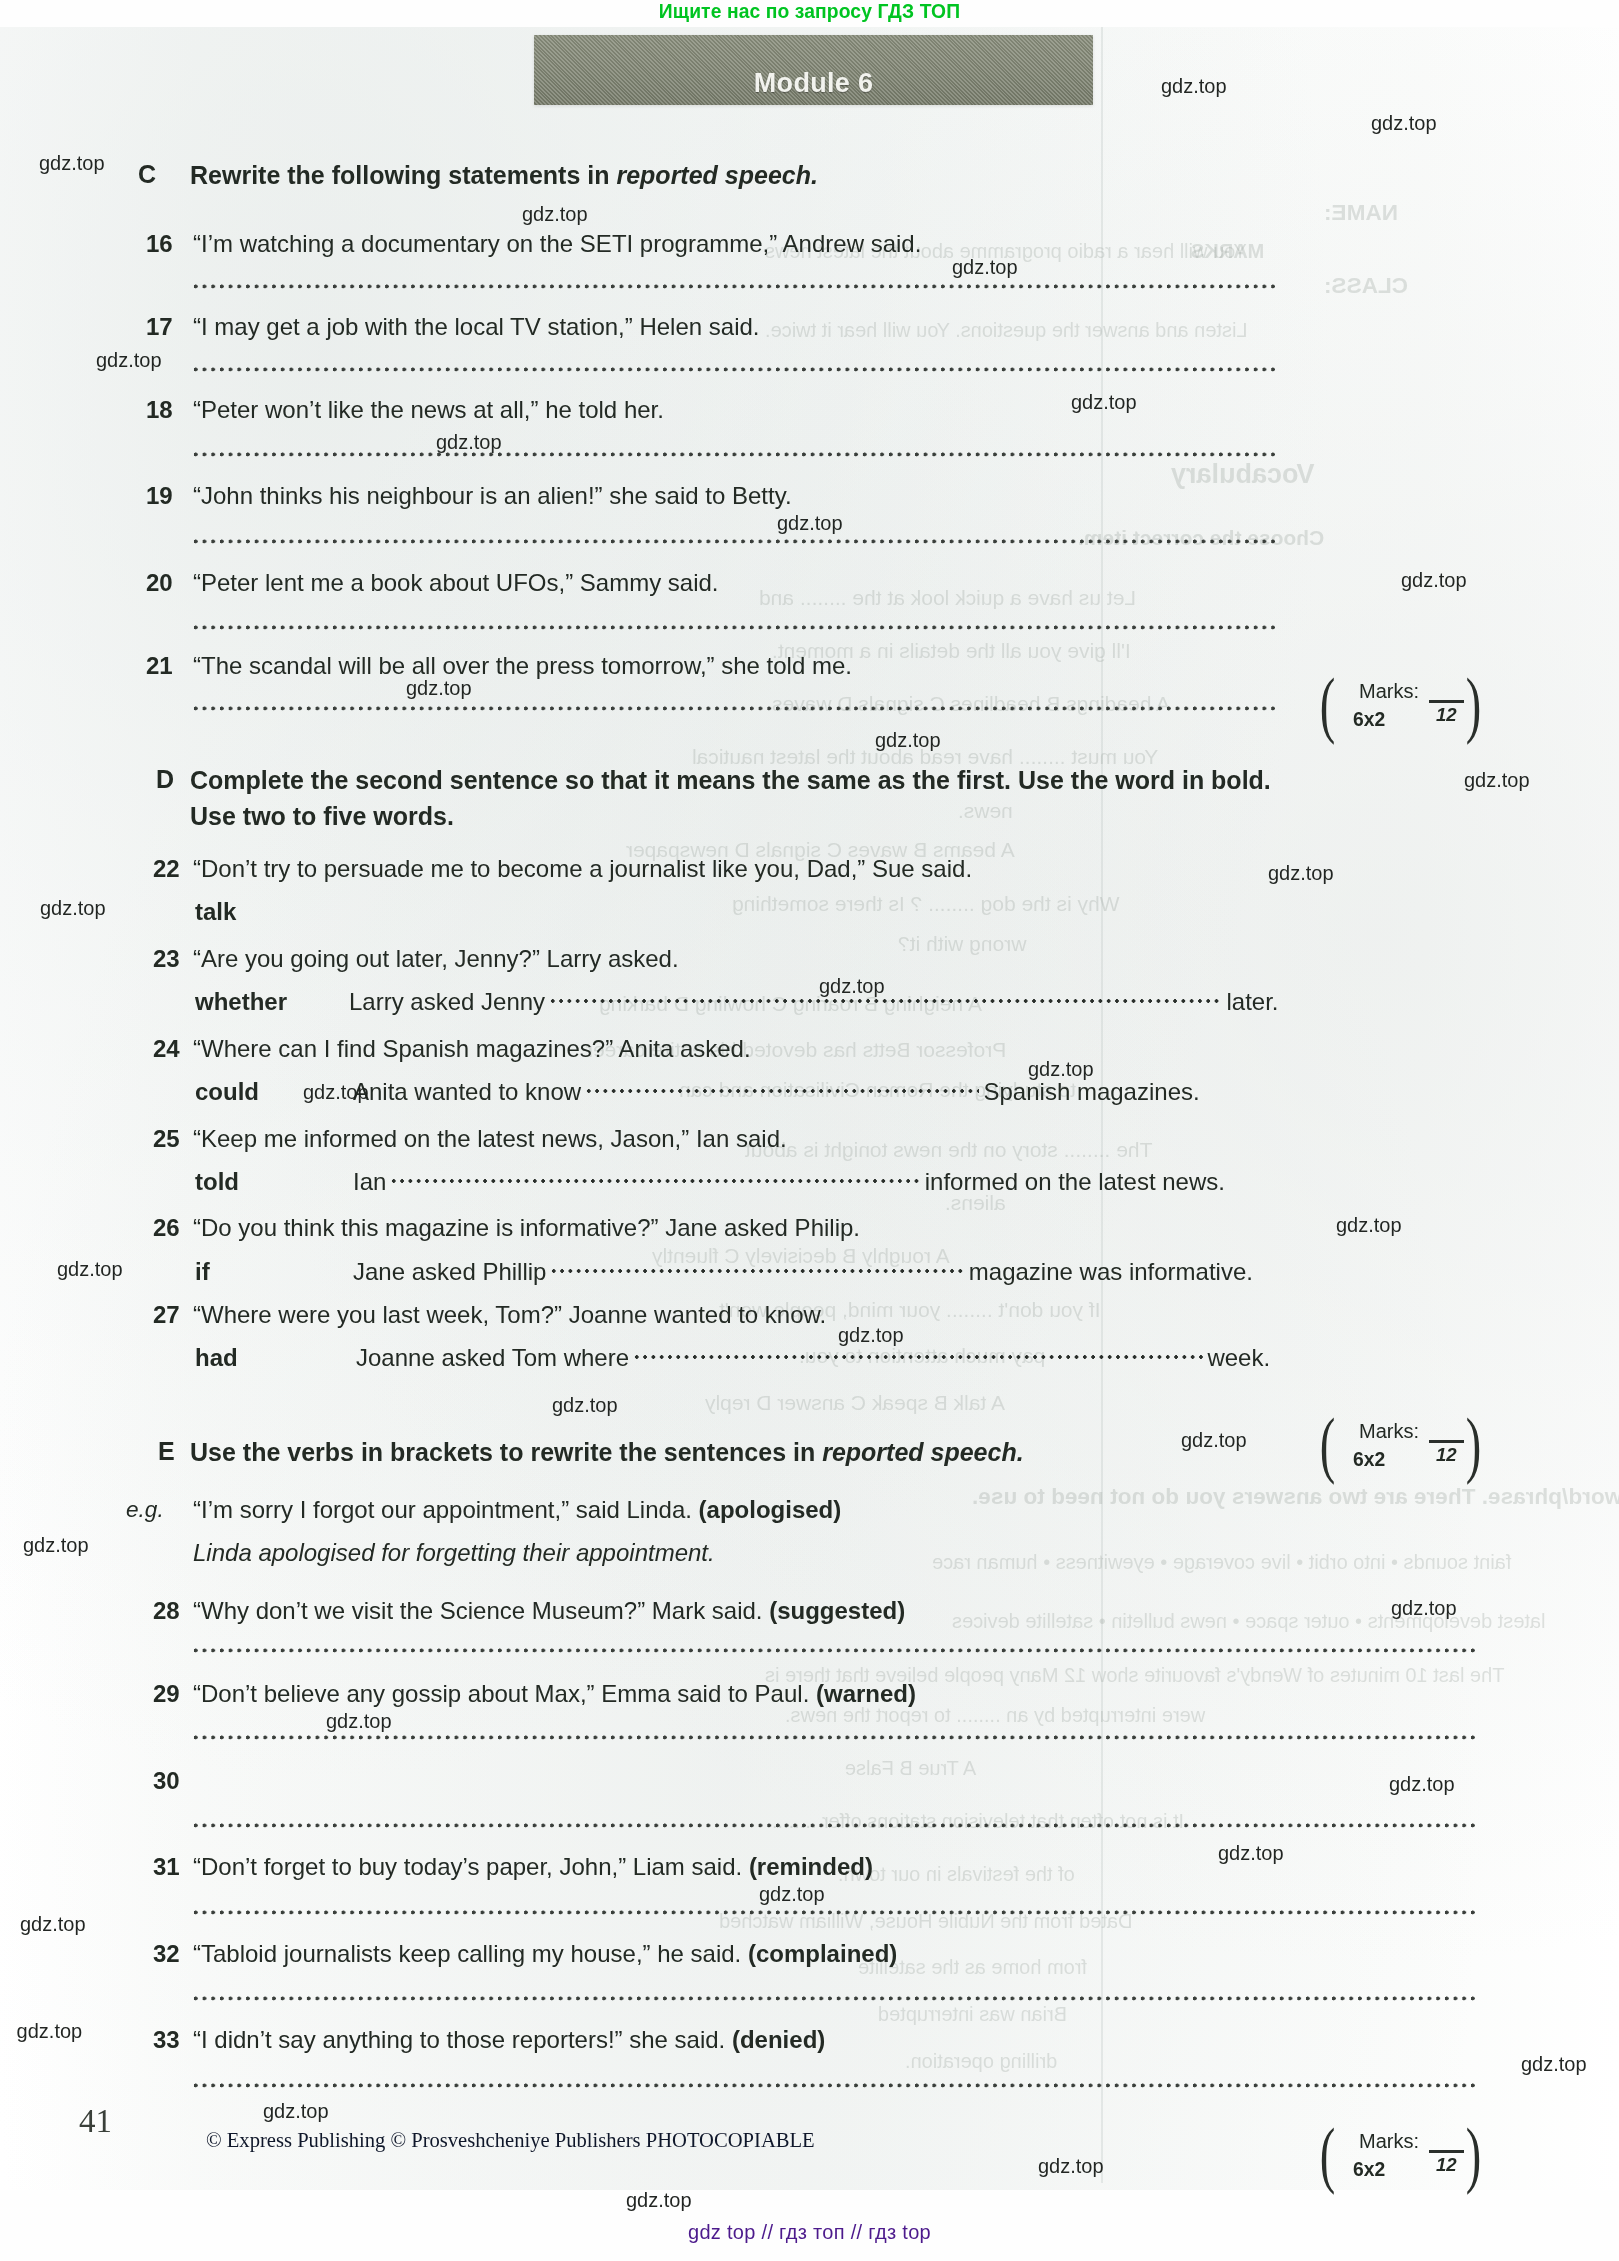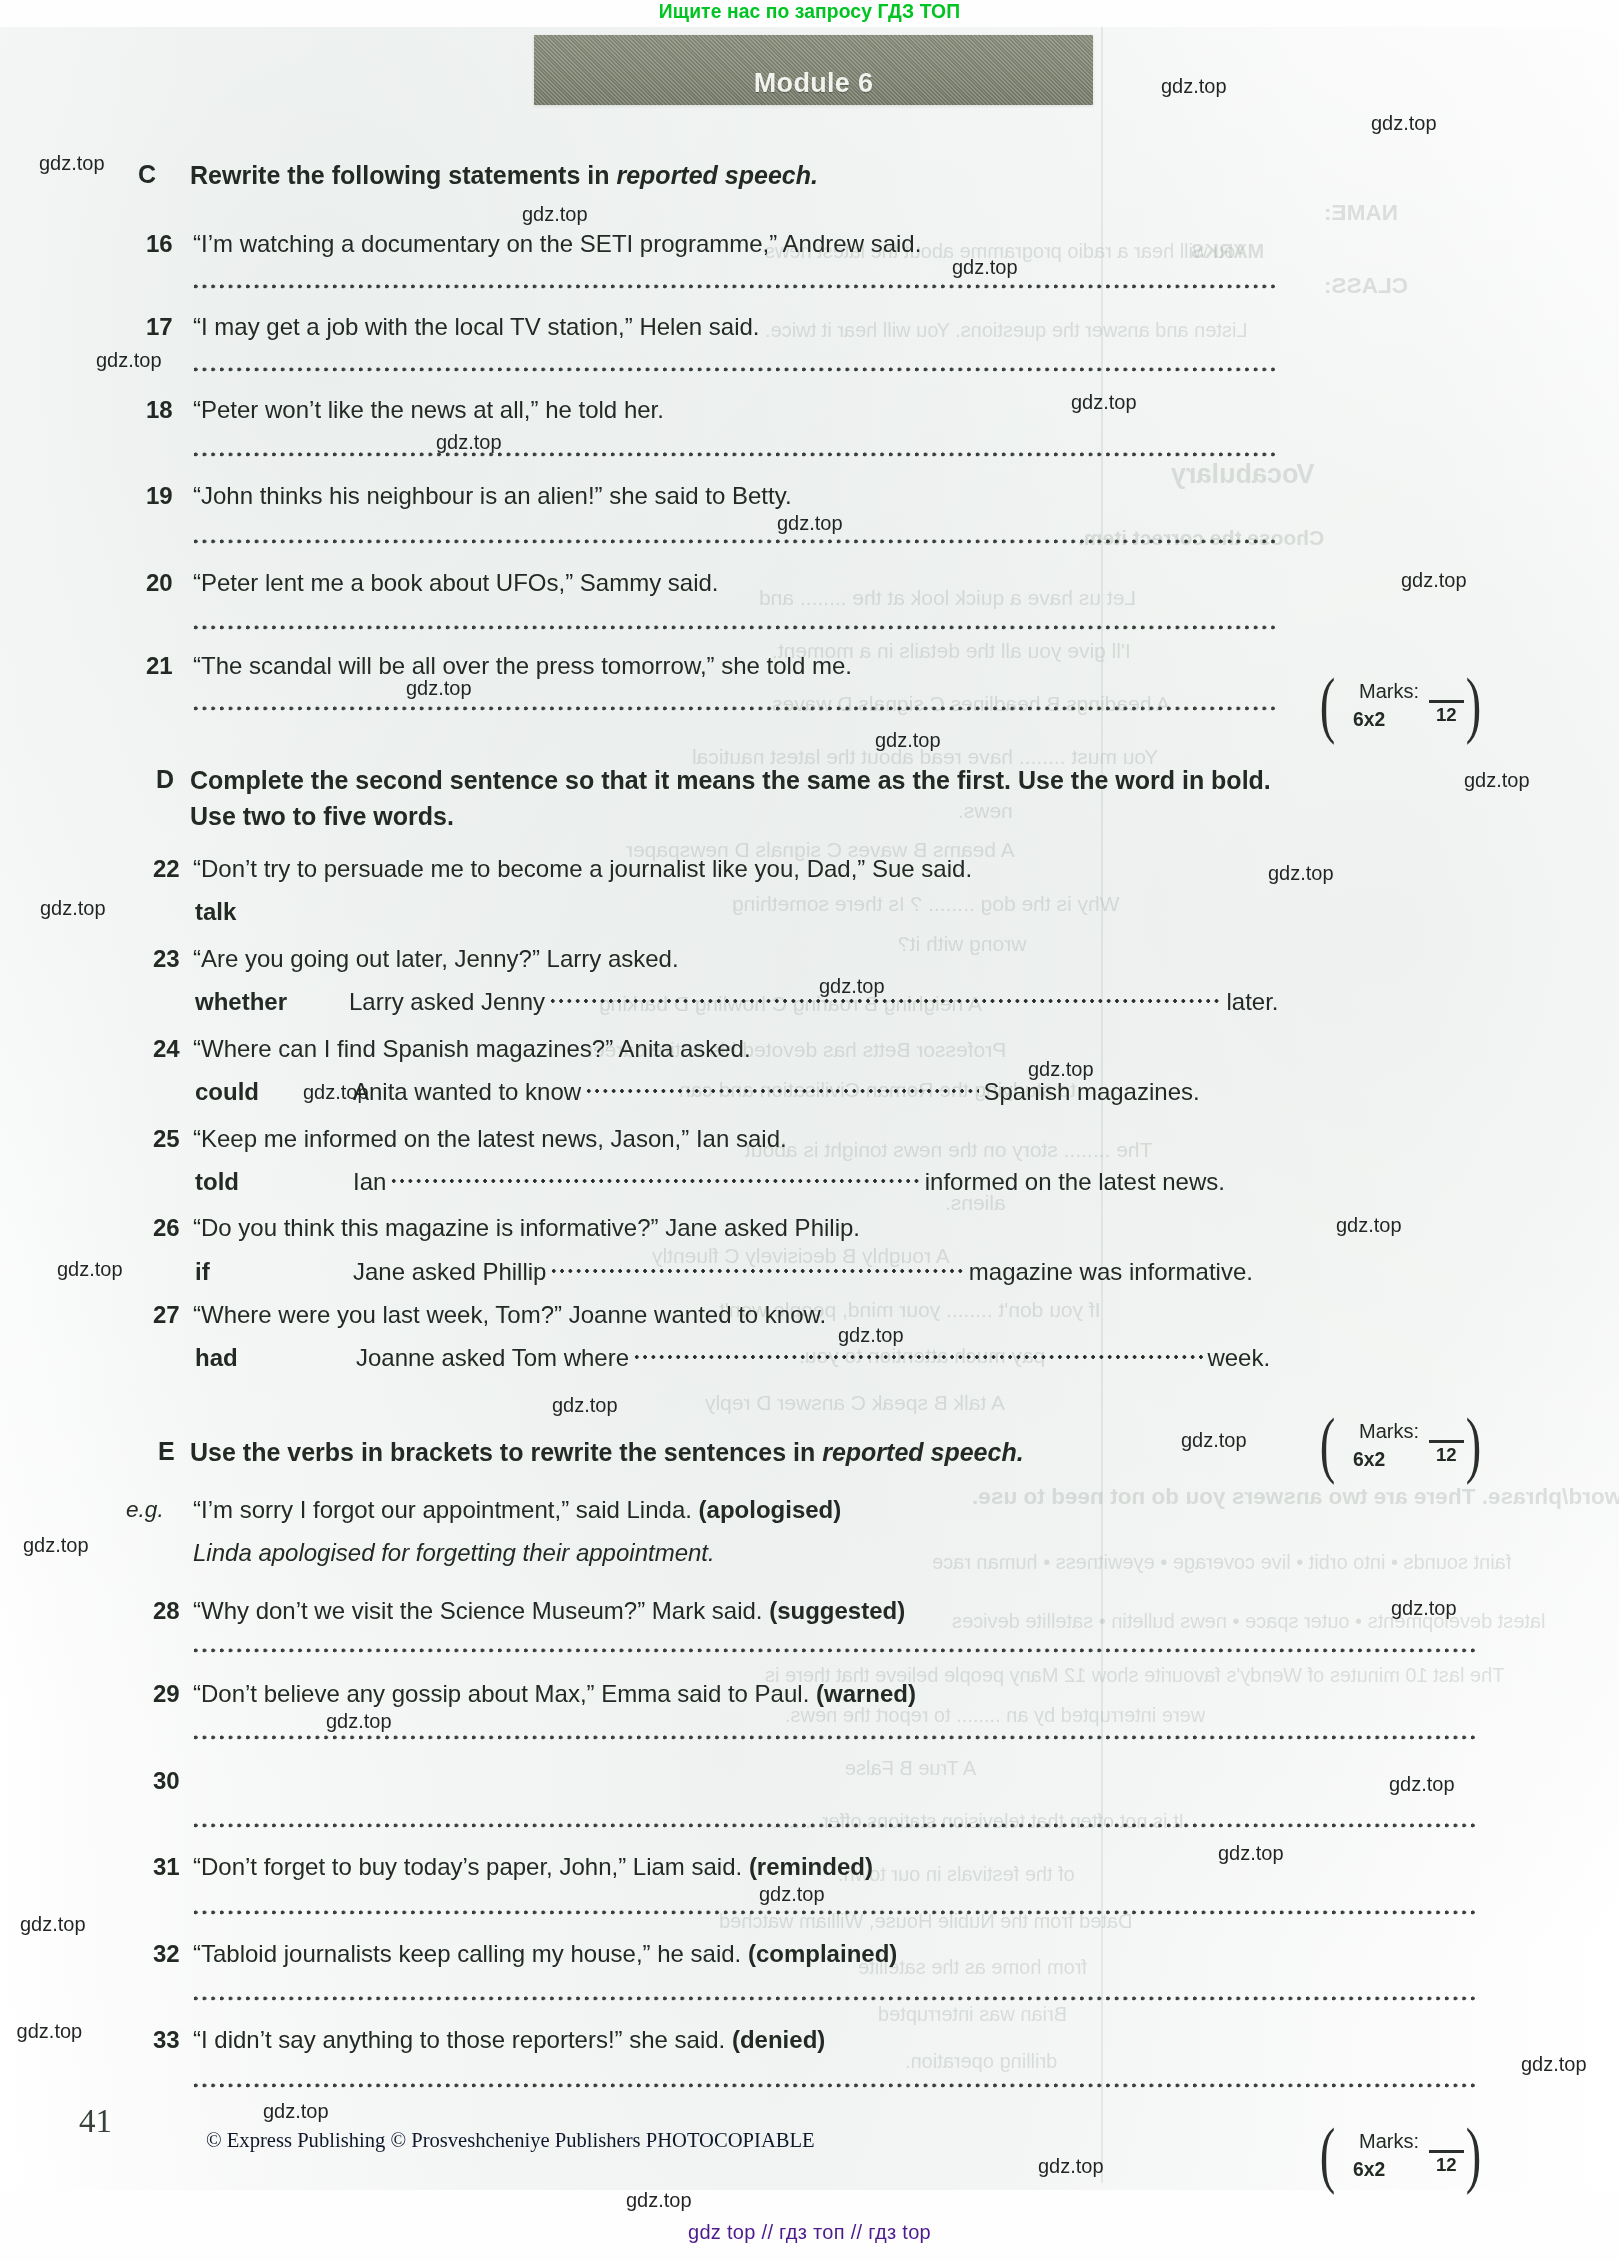--- a/index.html
+++ b/index.html
@@ -78,21 +78,21 @@
   
   .marks{position:absolute;width:153px;height:79px;}
   .marks .paren{
     position:absolute;top:0;font-size:75px;line-height:69px;color:#2a2f2b;
     font-family:"Liberation Serif", serif;font-weight:300;transform:scaleX(.62);
   }
   .marks .paren-l{left:-9.3px;}
   .marks .paren-r{right:-9.3px;}
   .marks .mlabel{position:absolute;left:35px;top:10.6px;font-size:20px;font-weight:400;}
   .marks .mrule{position:absolute;left:105px;top:31px;width:35px;height:2.7px;background:#2a2f2b;}
-  .marks .mden{position:absolute;left:112px;top:35px;font-size:18.6px;font-weight:700;}
+  .marks .mden{position:absolute;left:112px;top:35px;font-size:18.6px;font-weight:700;font-style:italic;}
   .marks .mmul{position:absolute;left:29px;top:40px;font-size:19.3px;font-weight:700;}
 
   
   .pageno{position:absolute;left:79px;top:2103px;font-size:33px;font-weight:400;color:#3a403a;
           font-family:"Liberation Serif", serif;}
   .copyright{
     position:absolute;left:206px;top:2129px;font-size:20.6px;color:#0f172a;
     font-family:"Liberation Serif", serif;white-space:nowrap;
   }
   .bottombar{

